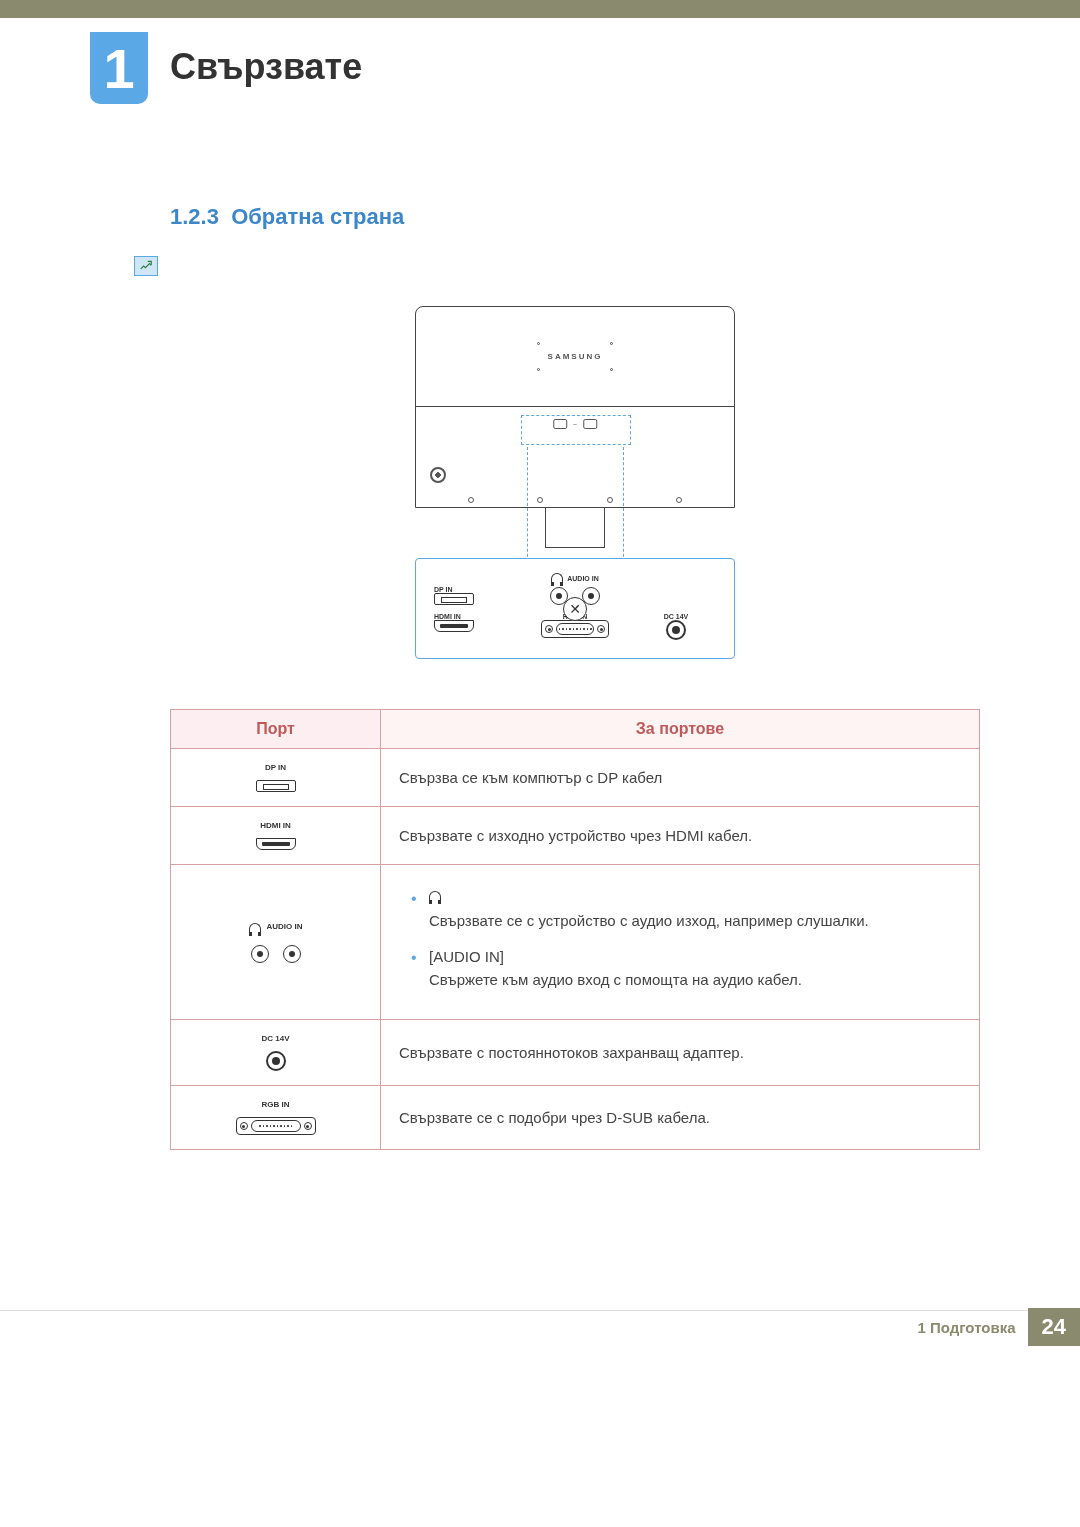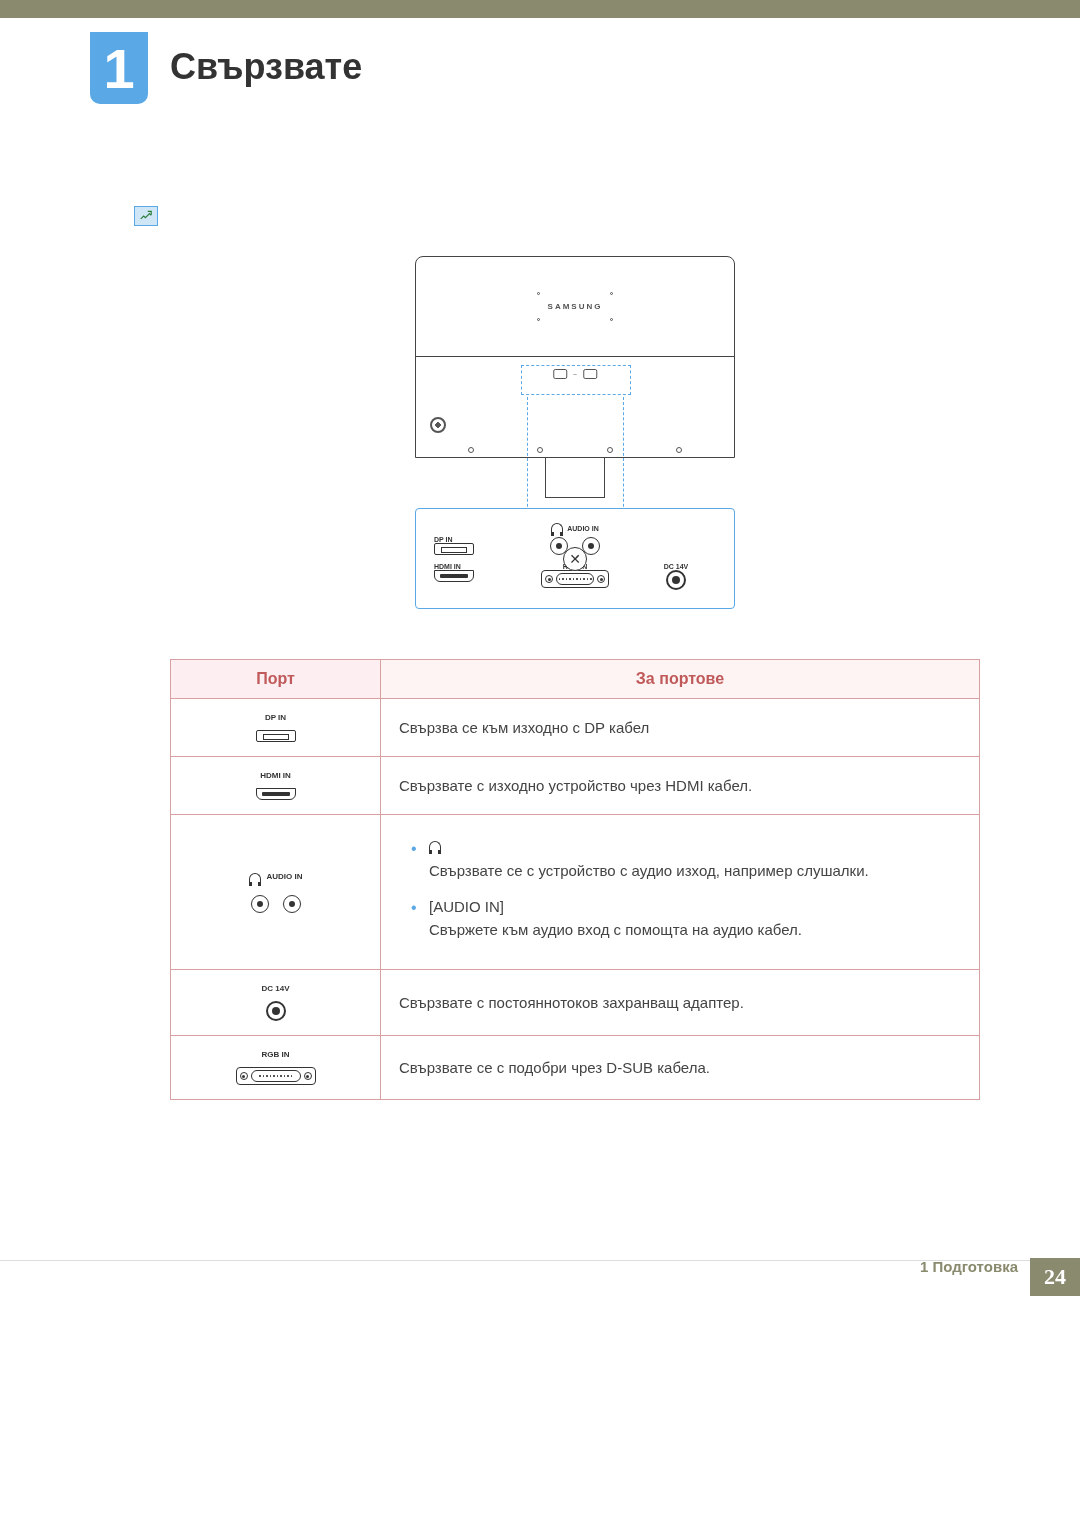--- a/index.html
+++ b/index.html
@@ -58,37 +58,40 @@
   table.ports td { border:1px solid #d8a0a0; padding:14px 18px; font-size:15px; color:#444; vertical-align:middle; }
   .port-cell { text-align:center; }
   .port-cell .pp-label { font-size:8px; display:block; margin-bottom:4px;}
   .cell-icon-wrap { display:flex; flex-direction:column; align-items:center; gap:4px;}
   ul.b { list-style:none; padding:0; margin:8px;}
   ul.b li { position:relative; padding-left:22px; margin-bottom:14px; line-height:1.5;}
   ul.b li::before { content:"•"; position:absolute; left:4px; top:0; color:#5aa8e5; font-size:16px;}
   .hp-inline { display:inline-block; vertical-align:middle; margin-bottom:6px;}
 
   .footer { position: relative; margin-top: 160px; height: 36px; background:#fff; }
-  .footer-bar { position:absolute; right:0; bottom:0; display:flex; }
+  .footer-bar { position:absolute; right:0; bottom:0; display:flex; align-items:center;}
   .footer-text { color:#8a8a6e; font-size:15px; font-weight:bold; padding-right:12px;}
-  .footer-page { background:#8a8a6e; color:#fff; font-size:22px; font-weight:bold; padding:6px 14px;font-family:Liberation Serif, serif;}
+  .footer-page { background:#8a8a6e; color:#fff; font-size:22px; font-weight:bold; padding:6px 14px;}
   .footer-line { border-top:1px solid #ddd; }
 </style>
 </head>
 <body>
 
 <div class="top-bar"></div>
 
 <div class="header-wrap">
   <div class="chapter-badge">1</div>
   <div class="chapter-title">Свързвате</div>
 </div>
 
 <div class="content">
 
+  <div class="sub-heading">
+    <span>1.2.3</span>&nbsp;&nbsp;<span>Обратна страна</span>
+  </div>
 
   <div class="note-row">
     <div class="note-icon">
       <svg viewBox="0 0 24 24">
           <path d="M3 17l5-5 3 3 7-7 3 3" fill="none" stroke="#2d7d3a" stroke-width="2"></path>
           <path d="M15 4l6 0 0 6" fill="none" stroke="#2d7d3a" stroke-width="2"></path>
         </svg>
     </div>
     <div class="note-text">
     </div>
@@ -186,21 +189,21 @@
       </tr>
     </thead>
     <tbody>
       <tr>
         <td class="port-cell">
           <div class="cell-icon-wrap">
             <span class="pp-label">DP IN</span>
             <div class="dp-port"></div>
           </div>
         </td>
-        <td>Свързва се към изходно с DP кабел</td>
+        <td>Свързва се към компютър с DP кабел</td>
       </tr>
       <tr>
         <td class="port-cell">
           <div class="cell-icon-wrap">
             <span class="pp-label">HDMI IN</span>
             <div class="hdmi-port"></div>
           </div>
         </td>
         <td>Свързвате с изходно устройство чрез HDMI кабел.</td>
       </tr>

